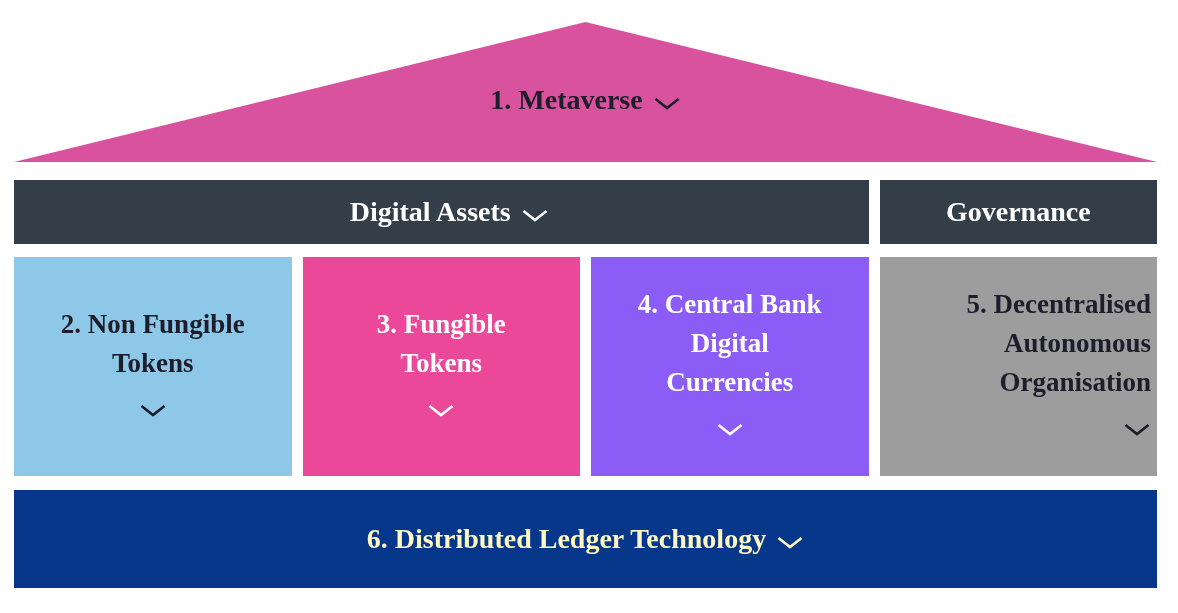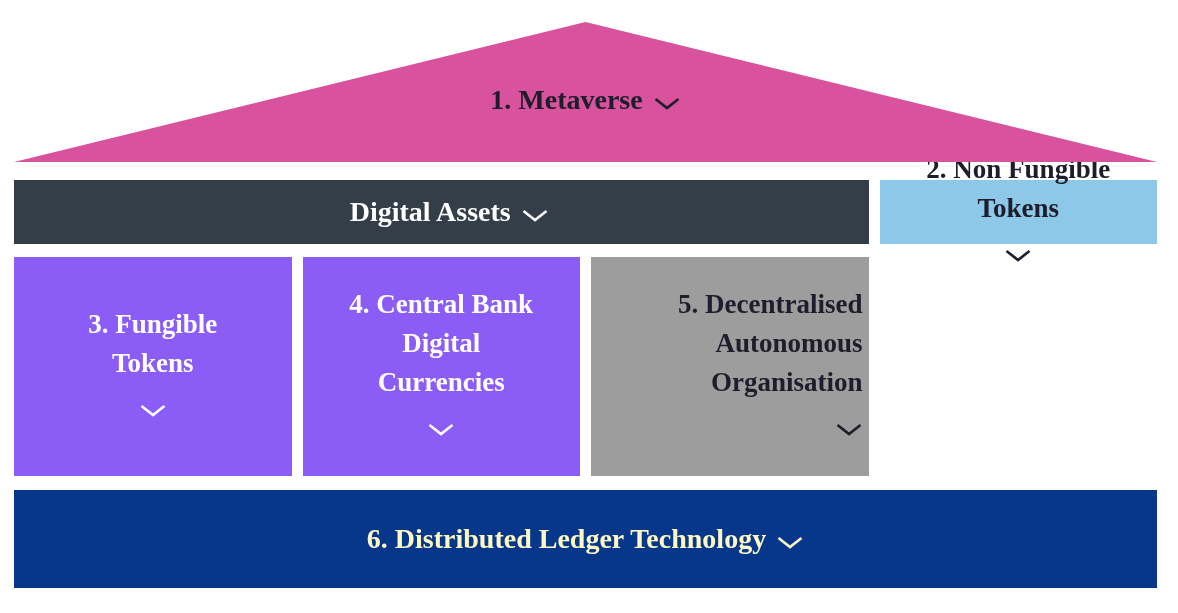--- a/index.html
+++ b/index.html
@@ -102,30 +102,33 @@
 
     <div class="grid">
 
       <div class="hdr hdr-digital-assets" style="background-color: rgb(51, 62, 72); color: rgb(255, 255, 255);">
         <span>Digital Assets</span>
           <span class="chev-inline"><svg width="28" height="14" viewBox="0 0 28 14">
               <path d="M2.5 2 L14 11 L25.5 2" fill="none" stroke="currentColor" stroke-width="2.6"></path>
             </svg></span>
       </div>
 
+      <div class="hdr hdr-governance" style="background-color: rgb(51, 62, 72); color: rgb(255, 255, 255);">
+        <span>Governance</span>
+      </div>
 
       <div class="box" style="background-color: rgb(141, 200, 232); color: rgb(29, 29, 43);">
         <span class="label-line">2. Non Fungible</span>
         <span class="label-line">Tokens</span>
         <span class="chev-block"><svg width="28" height="14" viewBox="0 0 28 14">
               <path d="M2.5 2 L14 11 L25.5 2" fill="none" stroke="currentColor" stroke-width="2.6"></path>
             </svg></span>
       </div>
 
-      <div class="box" style="background-color: #8b5cf6; color: rgb(255, 255, 255);">
+      <div class="box" style="background-color: #ec4899; color: rgb(255, 255, 255);">
         <span class="label-line">3. Fungible</span>
         <span class="label-line">Tokens</span>
         <span class="chev-block"><svg width="28" height="14" viewBox="0 0 28 14">
               <path d="M2.5 2 L14 11 L25.5 2" fill="none" stroke="currentColor" stroke-width="2.6"></path>
             </svg></span>
       </div>
 
       <div class="box" style="background-color: #8b5cf6; color: rgb(255, 255, 255);">
         <span class="label-line">4. Central Bank</span>
         <span class="label-line">Digital</span>

